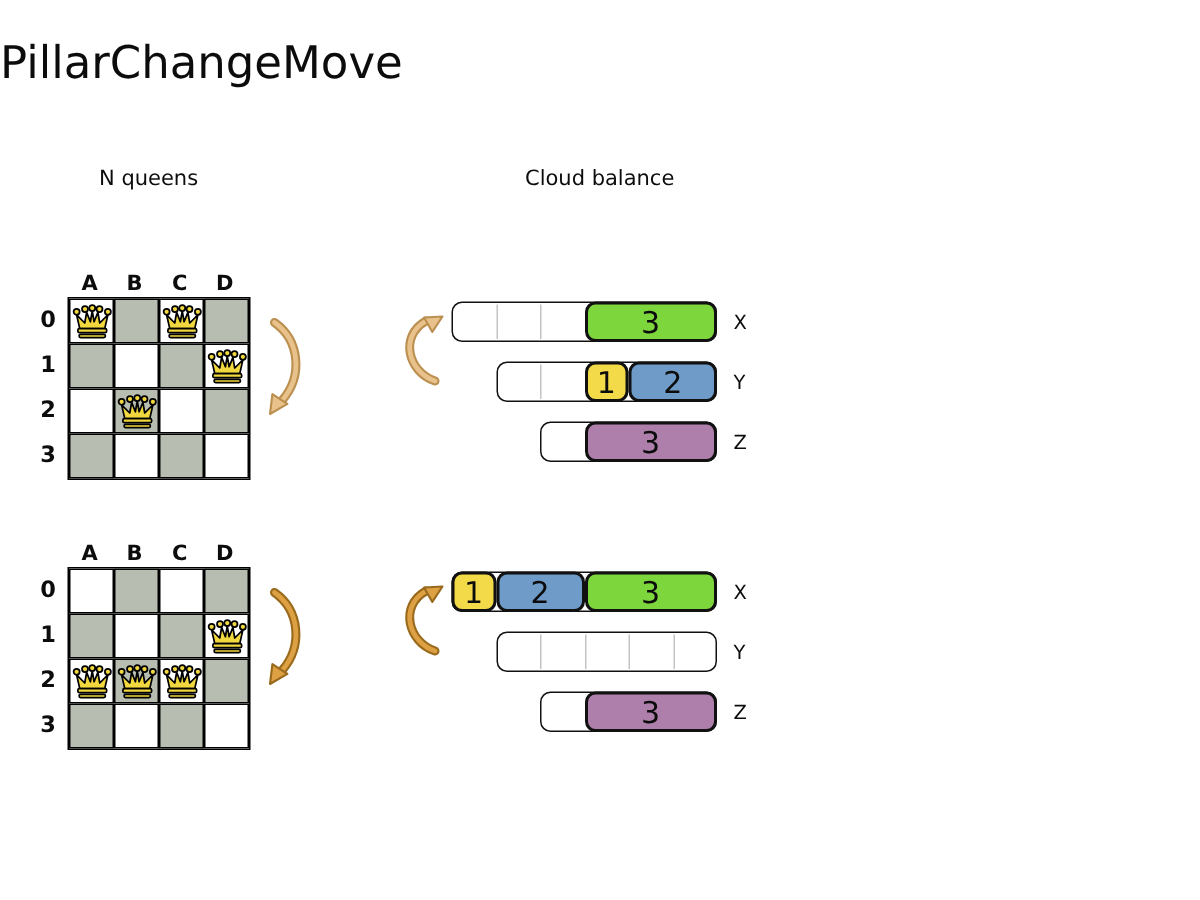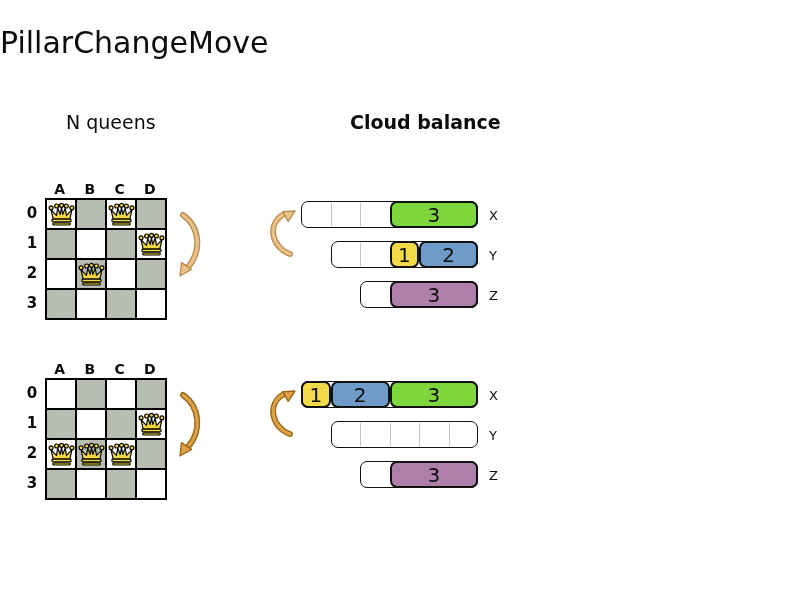--- a/index.html
+++ b/index.html
@@ -2,23 +2,23 @@
 <html style="--c-green: #7cd63c; --c-yellow: #f3da49; --c-blue: #6e9bc8; --c-purple: #ae7fab; --c-board-gray: #b8bdb2; --c-queen: #f2d83f; --c-arrow-light: #e8c28a; --c-arrow-light-edge: #bb8f50; --c-arrow-dark: #dda043; --c-arrow-dark-edge: #996a1c;"><head>
 <meta charset="utf-8">
 <style>
   html,body{margin:0;padding:0;background:#fff;}
   #canvas{position:relative;width:800px;height:600px;background:#fff;overflow:hidden;
           font-family:"DejaVu Sans","Liberation Sans",sans-serif;color:#111;}
   .title{position:absolute;left:0;top:26px;width:800px;
          font-size:30px;line-height:1.15;color:#0c0c0c;}
   .subtitle{position:absolute;left:0;top:69px;width:800px;text-align:center;
             font-size:12px;color:#0c0c0c;}
-  .section-label{position:absolute;font-size:19px;color:#0c0c0c;}
+  .section-label{position:absolute;font-size:14px;color:#0c0c0c;}
   #nq-label{left:66px;top:111px;}
-  #cb-label{left:350px;top:111px;font-weight:bold;}
+  #cb-label{left:350px;top:111px;}
 
   
   .board{position:absolute;}
   .board-cols{display:flex;height:17px;}
   .board-cols span{width:30px;text-align:center;font-size:14px;font-weight:600;
                    letter-spacing:0.5px;color:#0c0c0c;}
   .board-grid{display:grid;grid-template-columns:repeat(4,30px);grid-auto-rows:30px;
               border:1px solid #000;width:120px;position:relative;}
   .cell{border:1px solid #000;box-sizing:border-box;background:#fff;
         display:flex;align-items:center;justify-content:center;}

